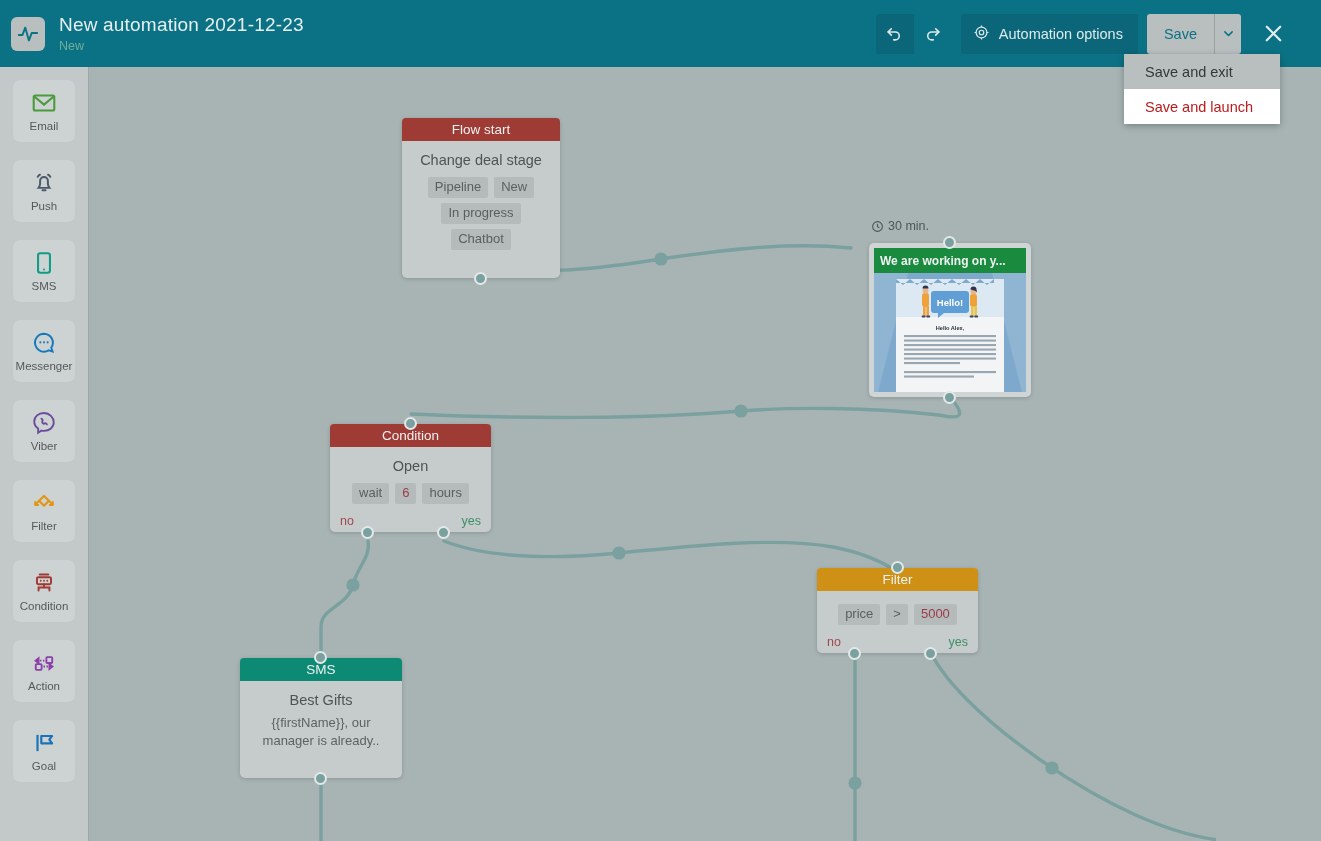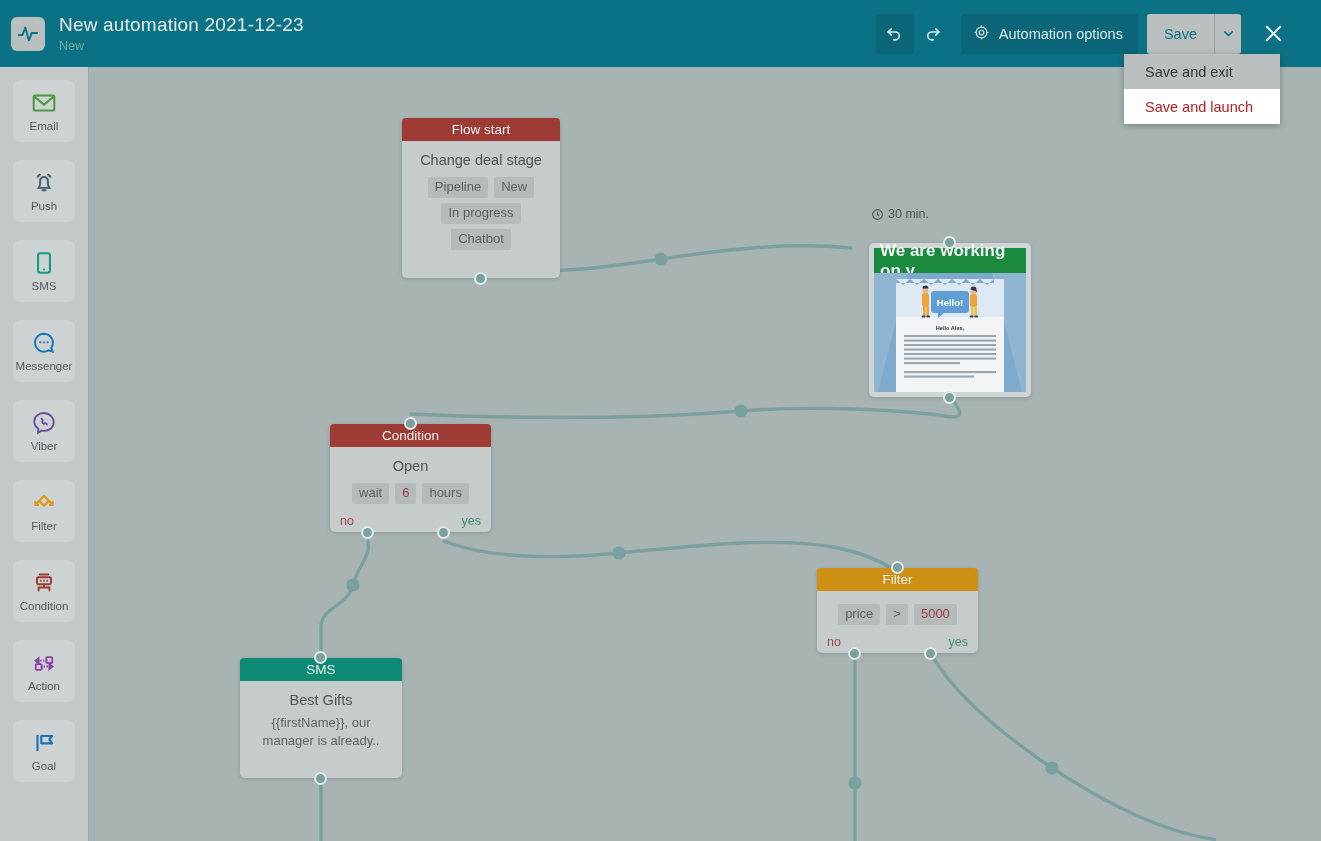--- a/index.html
+++ b/index.html
@@ -107,26 +107,26 @@
     background: #7ba0a0; border: 2px solid #e3e8e8;
   }
 
   
   #node-flowstart { left: 313px; top: 51px; width: 158px; }
   #node-flowstart .node-head { background: #9e3b35; }
 
   
   #node-email { left: 780px; top: 176px; width: 162px; padding: 5px; background: #cfd4d4; }
   #node-email .node-head {
-    background: #1a8a3f; border-radius: 0; height: 25px; font-size: 17px;
+    background: #1a8a3f; border-radius: 0; height: 25px; font-size: 12px;
     justify-content: flex-start; padding-left: 6px; font-weight: 600;
   }
   .email-preview { width: 152px; height: 119px; position: relative; overflow: hidden; background: #5eead4; }
   .timer-label {
-    position: absolute; left: 782px; top: 140px; font-size: 12.5px;
+    position: absolute; left: 782px; top: 152px; font-size: 12.5px;
     color: #4d5557; display: flex; align-items: center; gap: 4px;
   }
 
   
   #node-condition { left: 241px; top: 357px; width: 161px; }
   #node-condition .node-head { background: #9e3b35; }
 
   
   #node-filter { left: 728px; top: 501px; width: 161px; }
   #node-filter .node-head { background: #cf9016; }

